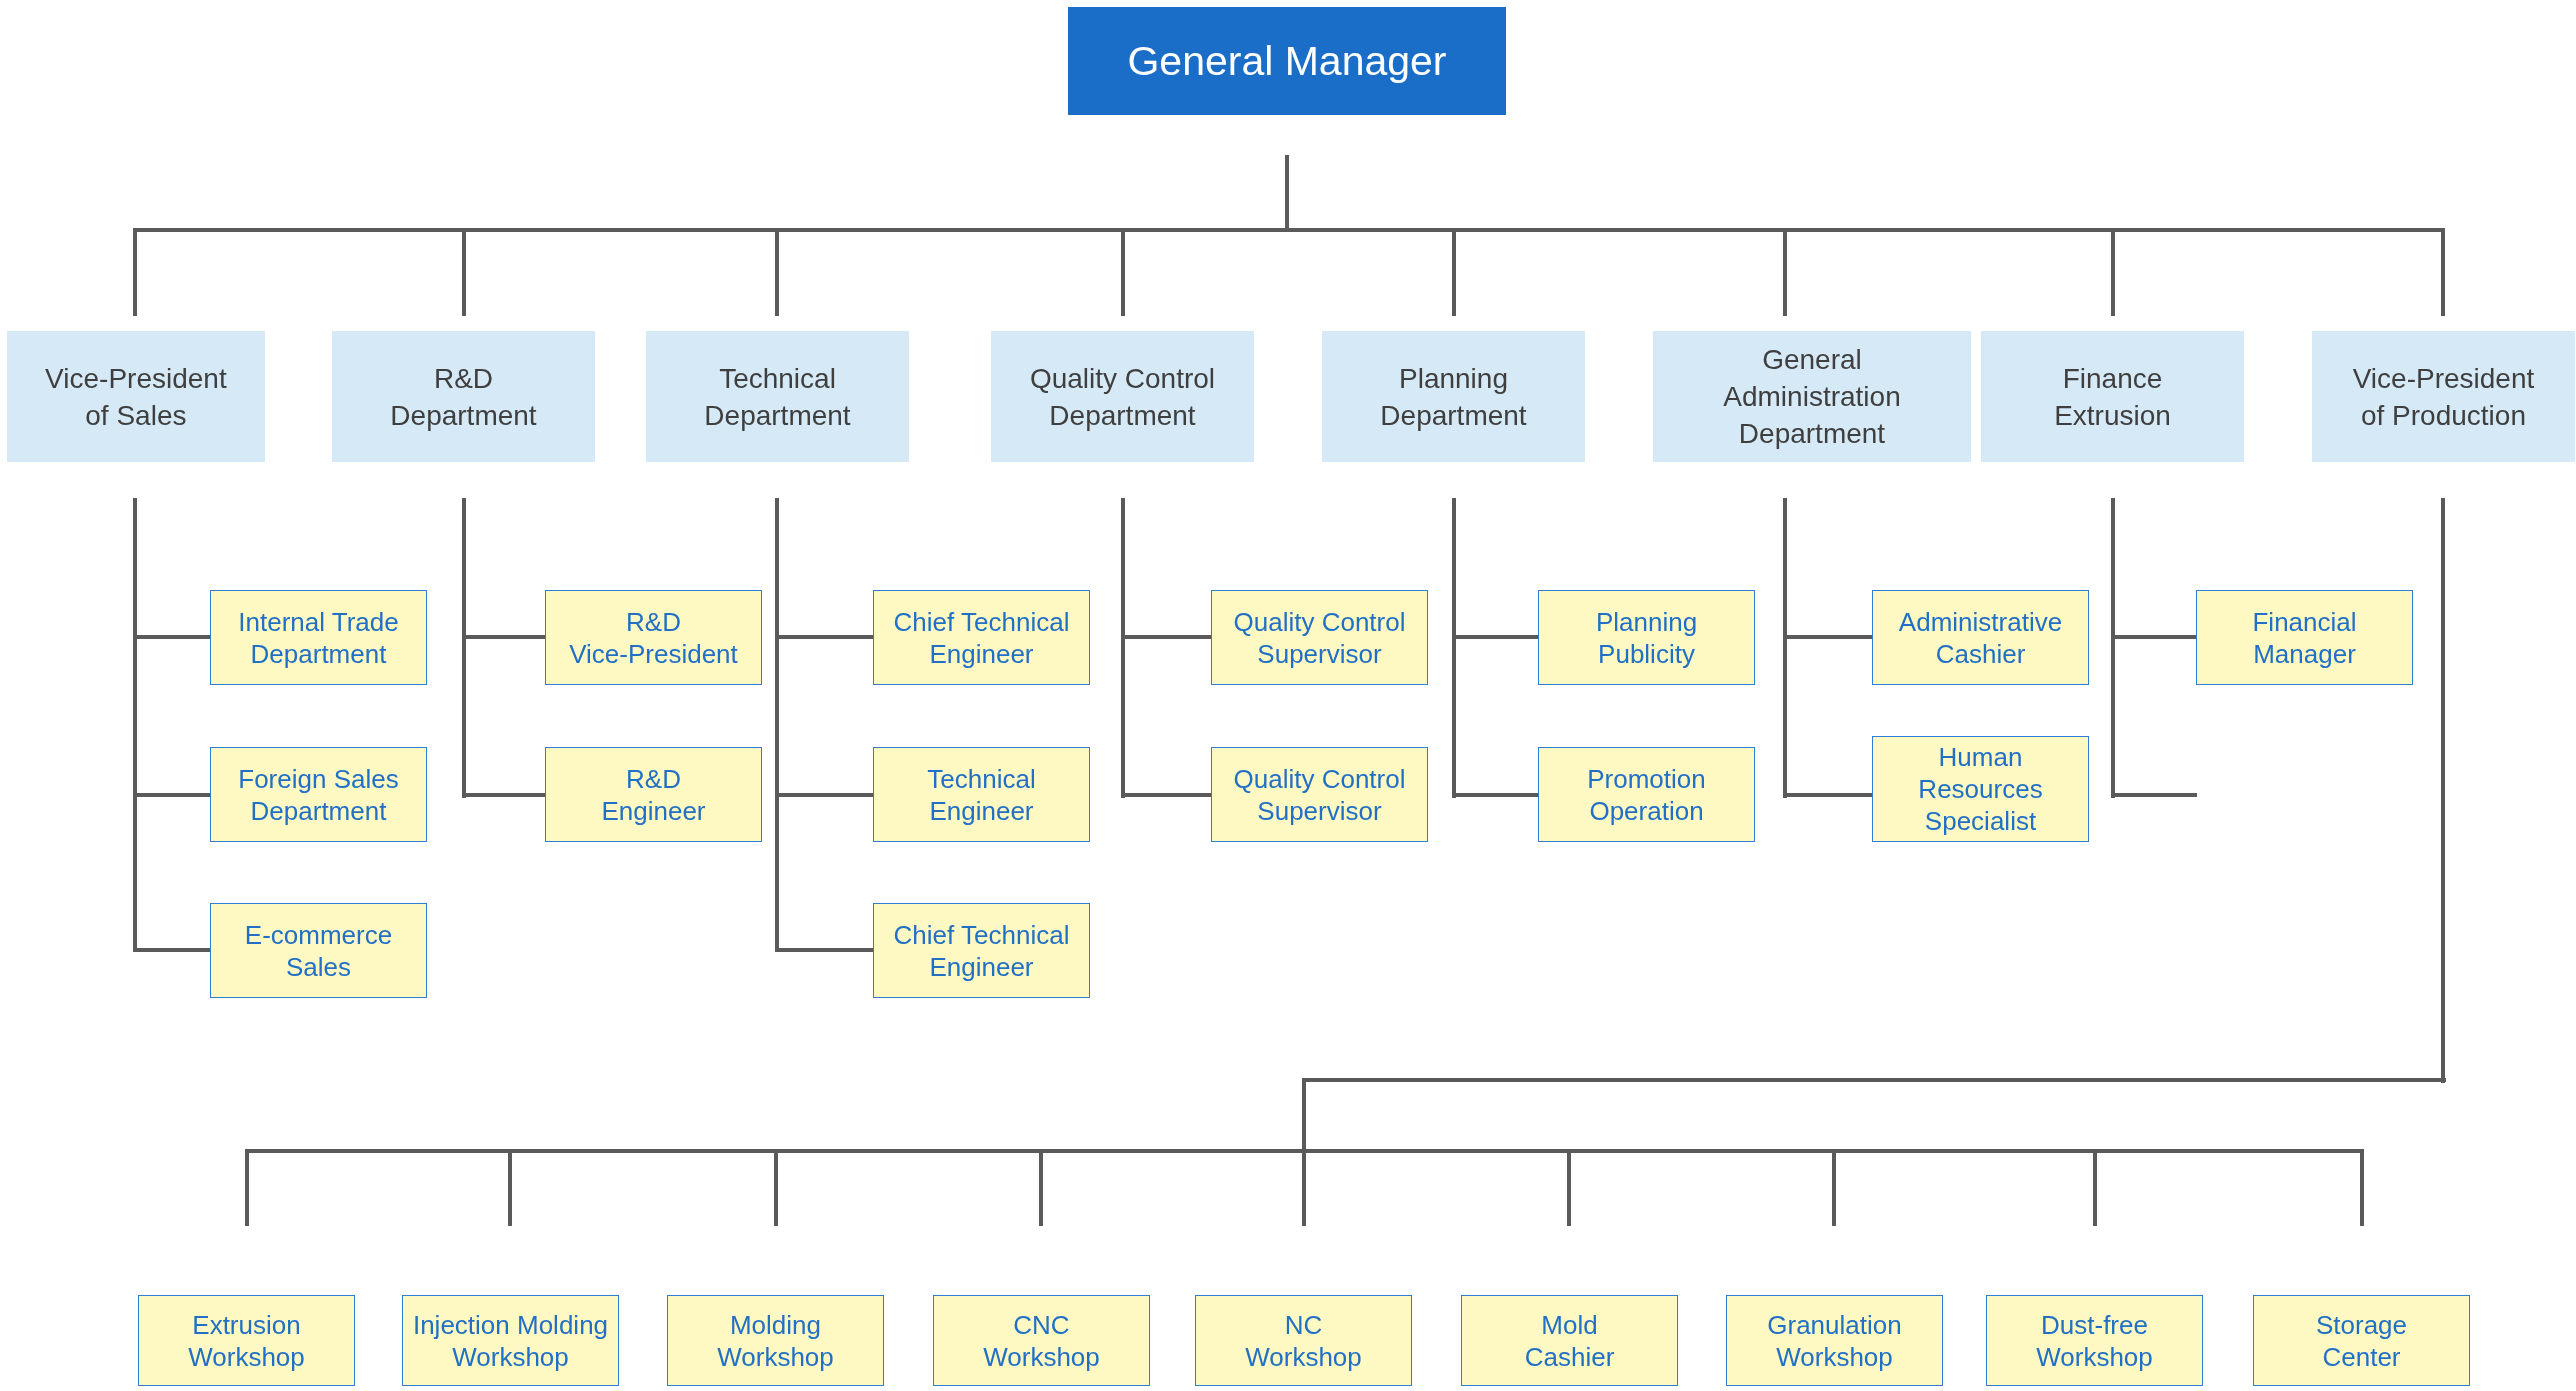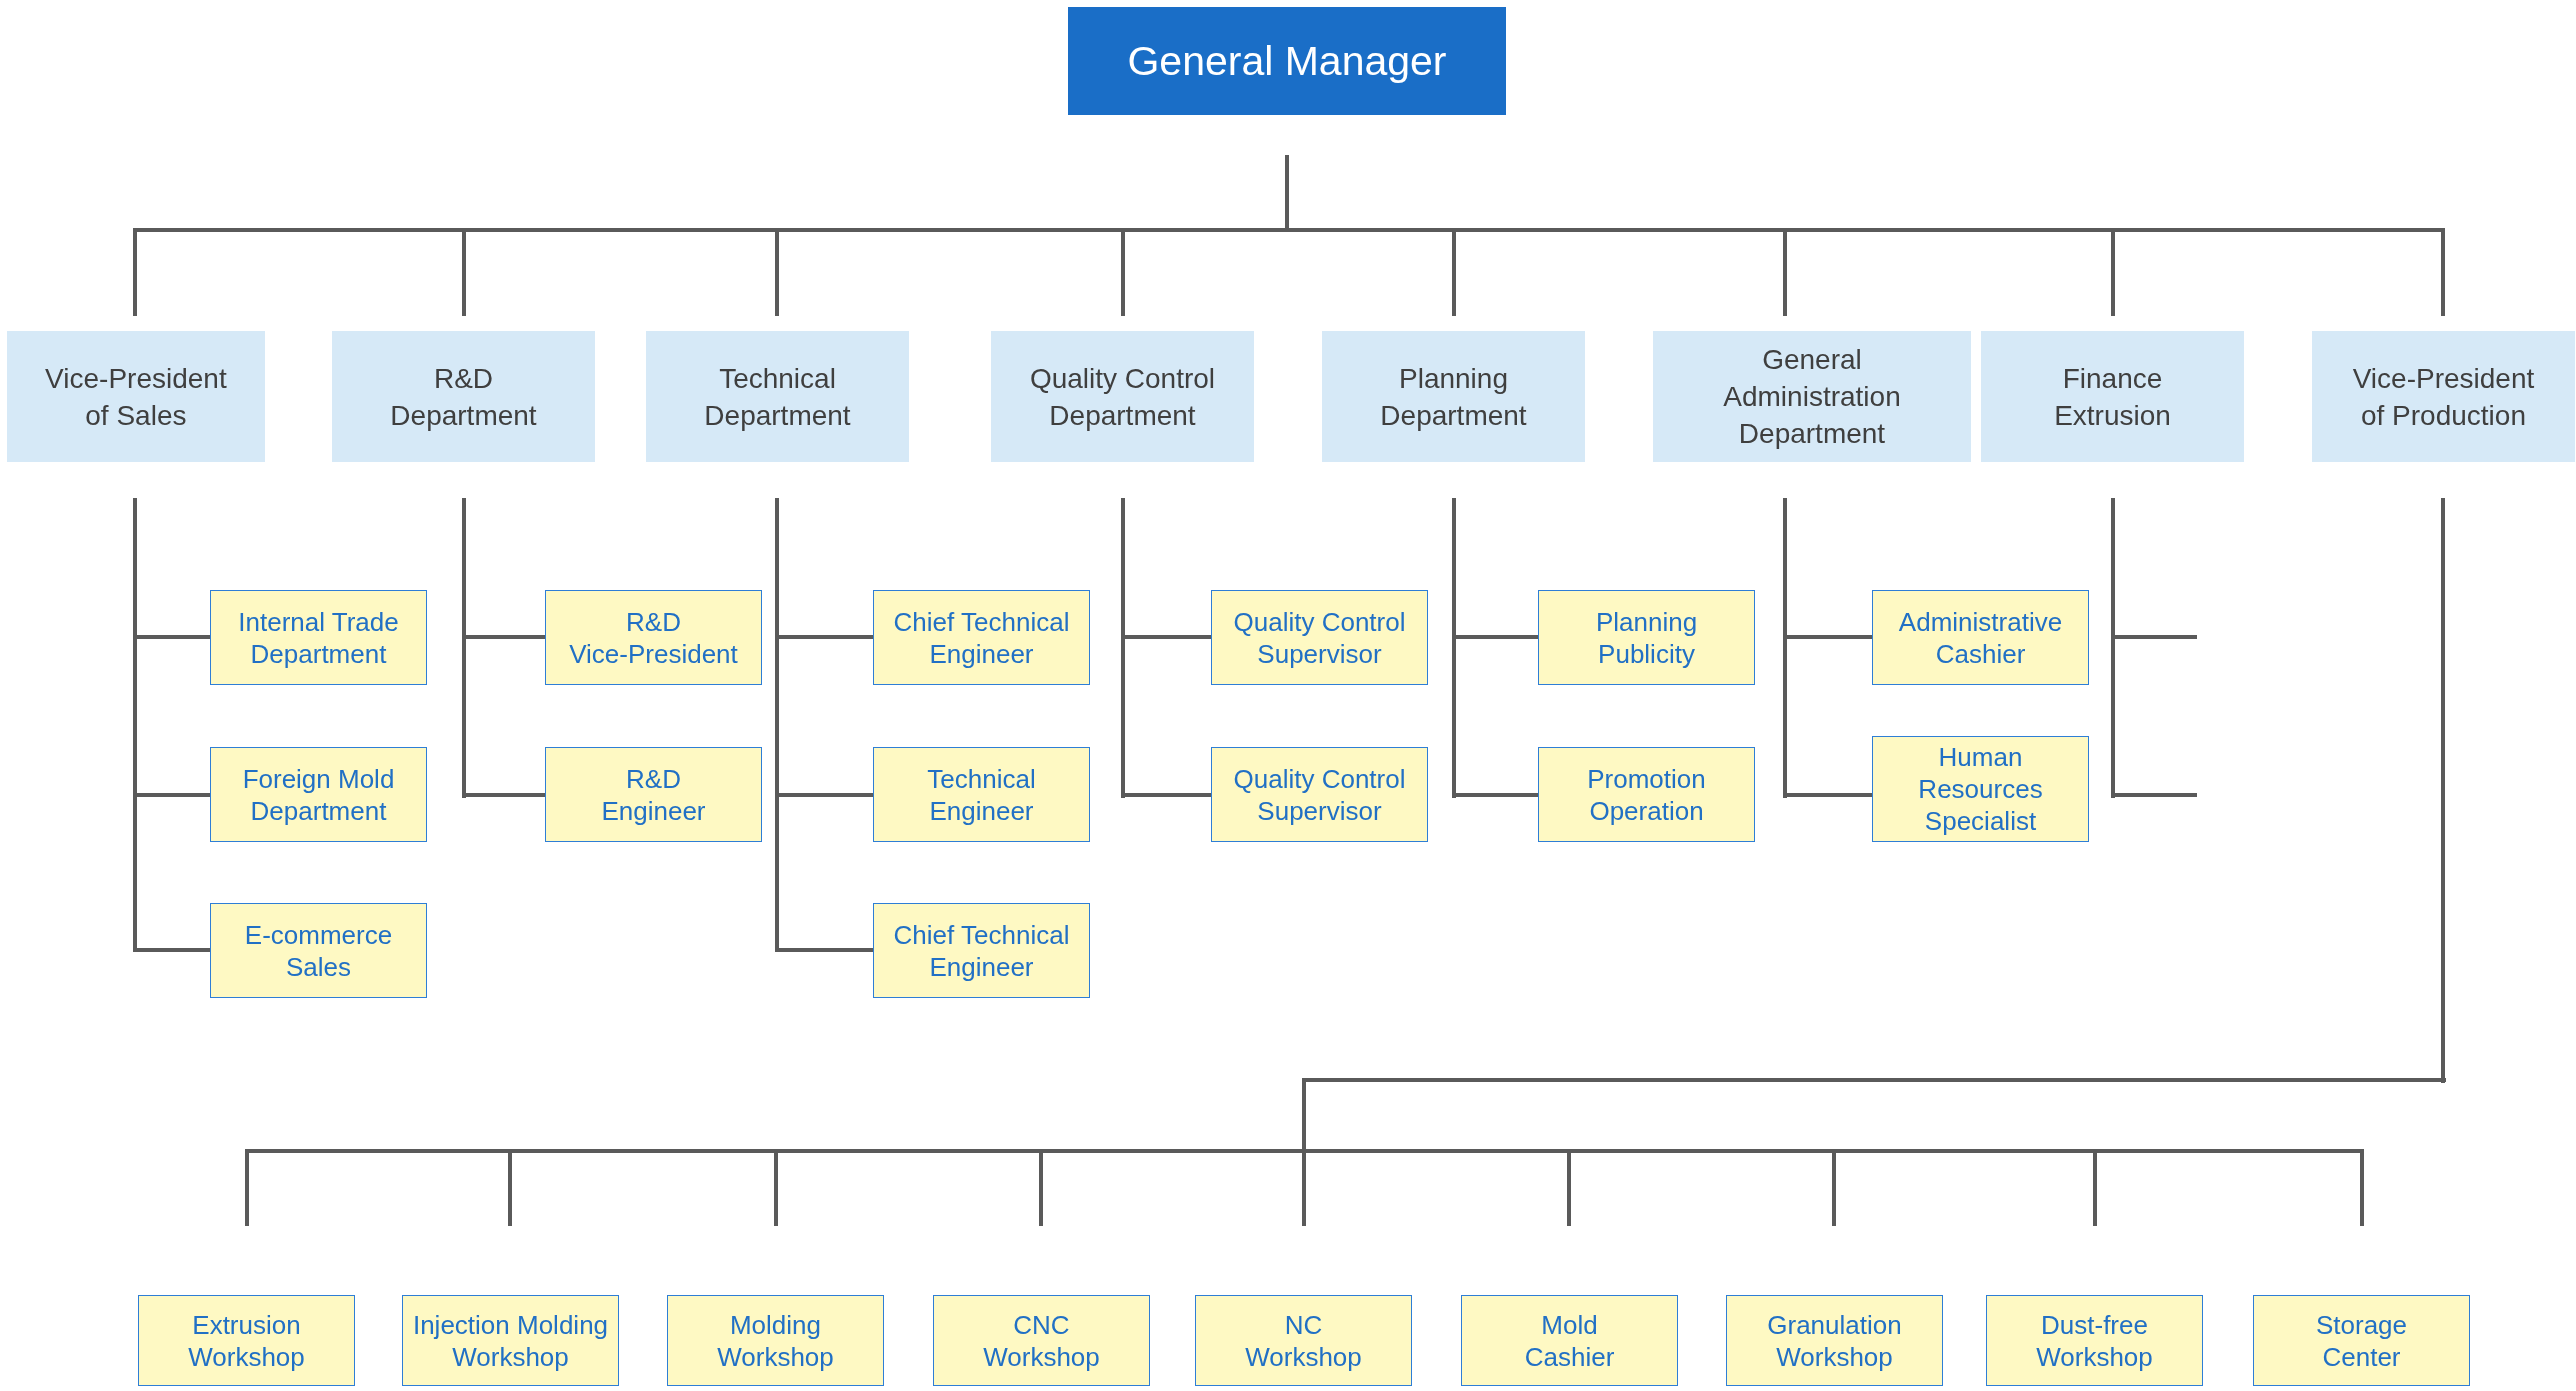--- a/index.html
+++ b/index.html
@@ -97,21 +97,21 @@
   <div class="bx dept" style="left:1653px;top:331px;width:318px;height:131px">General
 Administration
 Department</div>
   <div class="bx dept" style="left:1981px;top:331px;width:263px;height:131px">Finance
 Extrusion</div>
   <div class="bx dept" style="left:2312px;top:331px;width:263px;height:131px">Vice-President
 of Production</div>
 
   <div class="bx sub" style="left:210px;top:590px;width:217px;height:95px">Internal Trade
 Department</div>
-  <div class="bx sub" style="left:210px;top:747px;width:217px;height:95px">Foreign Mold
+  <div class="bx sub" style="left:210px;top:747px;width:217px;height:95px">Foreign Sales
 Department</div>
   <div class="bx sub" style="left:210px;top:903px;width:217px;height:95px">E-commerce
 Sales</div>
 
   <div class="bx sub" style="left:545px;top:590px;width:217px;height:95px">R&amp;D
 Vice-President</div>
   <div class="bx sub" style="left:545px;top:747px;width:217px;height:95px">R&amp;D
 Engineer</div>
 
   <div class="bx sub" style="left:873px;top:590px;width:217px;height:95px">Chief Technical
@@ -130,20 +130,22 @@
 Publicity</div>
   <div class="bx sub" style="left:1538px;top:747px;width:217px;height:95px">Promotion
 Operation</div>
 
   <div class="bx sub" style="left:1872px;top:590px;width:217px;height:95px">Administrative
 Cashier</div>
   <div class="bx sub" style="left:1872px;top:736px;width:217px;height:106px">Human
 Resources
 Specialist</div>
 
+  <div class="bx sub" style="left:2196px;top:590px;width:217px;height:95px">Financial
+Manager</div>
 
   <div class="bx sub" style="left:138px;top:1295px;width:217px;height:91px">Extrusion
 Workshop</div>
   <div class="bx sub" style="left:402px;top:1295px;width:217px;height:91px">Injection Molding
 Workshop</div>
   <div class="bx sub" style="left:667px;top:1295px;width:217px;height:91px">Molding
 Workshop</div>
   <div class="bx sub" style="left:933px;top:1295px;width:217px;height:91px">CNC
 Workshop</div>
   <div class="bx sub" style="left:1195px;top:1295px;width:217px;height:91px">NC

